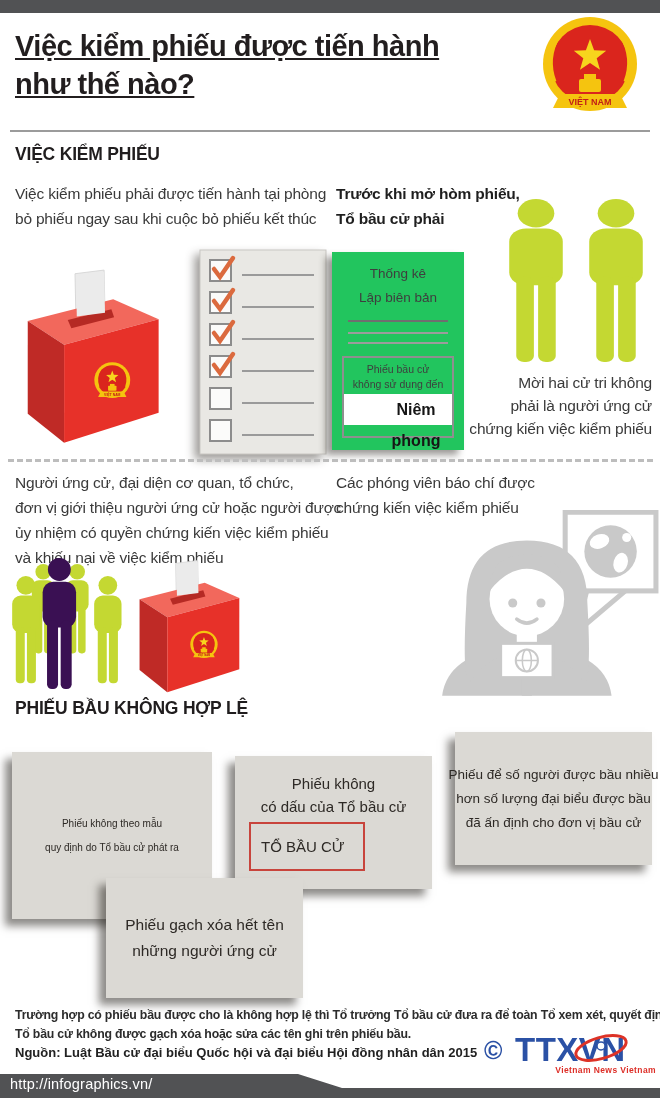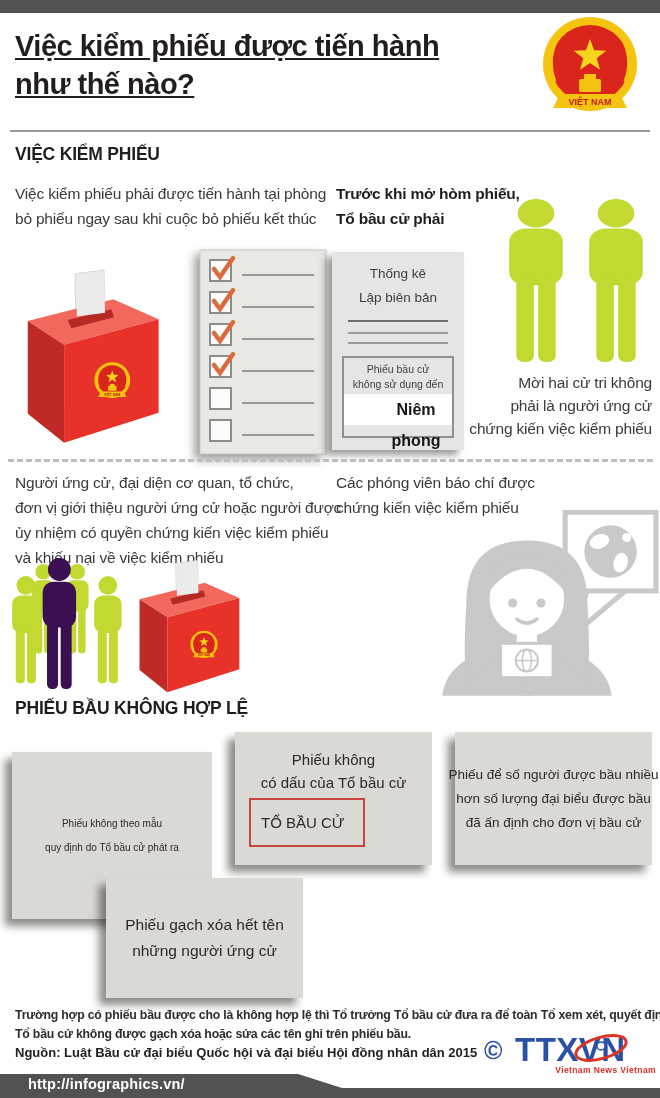--- a/index.html
+++ b/index.html
@@ -4,30 +4,30 @@
 <style>
   html,body{margin:0;padding:0;background:#fff;}
   #page{position:relative;width:660px;height:1098px;background:#ffffff;overflow:hidden;
         font-family:"Liberation Sans","DejaVu Sans",sans-serif;}
   .abs{position:absolute;}
   .ln{display:block;white-space:nowrap;}
   
   .topbar{left:0;top:0;width:660px;height:13px;background:#515254;}
   .bottombar{left:0;top:1074px;width:660px;height:24px;background:#515254;
              clip-path:polygon(0 0,298px 0,342px 14px,660px 14px,660px 24px,0 24px);}
-  .urltext{left:28px;top:2px;position:absolute;color:#ffffff;font-size:14.5px;font-weight:700;letter-spacing:0.2px;}
+  .urltext{left:10px;top:2px;position:absolute;color:#ffffff;font-size:14.5px;font-weight:400;letter-spacing:0.2px;}
   
   .title{left:15px;top:27px;font-size:29px;line-height:38px;font-weight:700;color:#221e1f;letter-spacing:-0.5px;text-decoration:underline;}
   .rule{left:10px;top:130px;width:640px;height:0;border-top:2px solid #9b9b9b;}
   .h{font-weight:700;font-size:17.5px;color:#201d1e;letter-spacing:-0.2px;}
   .p{font-size:15.5px;line-height:25px;color:#3a3a3a;letter-spacing:-0.2px;font-weight:500;}
   .pb{font-weight:700;color:#1f1f1f;}
   .dashes{left:8px;top:459px;width:645px;height:0;border-top:3px dashed #bdbdbd;}
   
-  .doc{left:332px;top:252px;width:132px;height:198px;background:#e5e5e5;
+  .doc{left:332px;top:252px;width:132px;height:198px;background:#22c55e;
        box-shadow:-6px 5px 7px rgba(35,30,25,.45);}
   .doc .t{position:absolute;width:100%;text-align:center;font-size:13.5px;color:#3e3e3e;font-weight:500;}
   .doc .r{position:absolute;left:16px;width:100px;height:0;}
   .inner{position:absolute;left:10px;top:104px;right:10px;bottom:12px;border:2px solid #8f8f8f;}
   .inner .u{position:absolute;width:100%;text-align:center;font-size:10.5px;color:#3e3e3e;font-weight:500;}
   .seal{position:absolute;left:0;right:0;top:36px;height:31px;background:#ffffff;
         text-align:center;line-height:31px;font-size:16px;font-weight:700;color:#151515;padding-left:36px;}
   
   .card{background:#dbd9d4;box-shadow:-7px 7px 8px rgba(30,25,20,.5);color:#2d2925;
         display:flex;flex-direction:column;justify-content:center;align-items:center;
@@ -210,21 +210,21 @@
     </g>
   </svg>
 
   <div class="abs h" style="left:15px;top:698px">PHIẾU BẦU KHÔNG HỢP LỆ</div>
 
   <div class="abs card" style="left:12px;top:752px;width:200px;height:167px;font-size:10px;line-height:24px">
     <span class="ln">Phiếu không theo mẫu</span>
     <span class="ln">quy định do Tổ bầu cử phát ra</span>
   </div>
 
-  <div class="abs card" style="left:235px;top:732px;width:197px;height:133px;font-size:15px;line-height:23px;justify-content:flex-start;padding-top:16px;box-sizing:border-box">
+  <div class="abs card" style="left:235px;top:756px;width:197px;height:133px;font-size:15px;line-height:23px;justify-content:flex-start;padding-top:16px;box-sizing:border-box">
     <span class="ln">Phiếu không</span>
     <span class="ln">có dấu của Tổ bầu cử</span>
     <div class="stamp">
       <span>TỔ BẦU CỬ</span>
     </div>
   </div>
 
   <div class="abs card" style="left:455px;top:732px;width:197px;height:133px;font-size:13.5px;line-height:24px">
     <span class="ln">Phiếu để số người được bầu nhiều</span>
     <span class="ln">hơn số lượng đại biểu được bầu</span>

